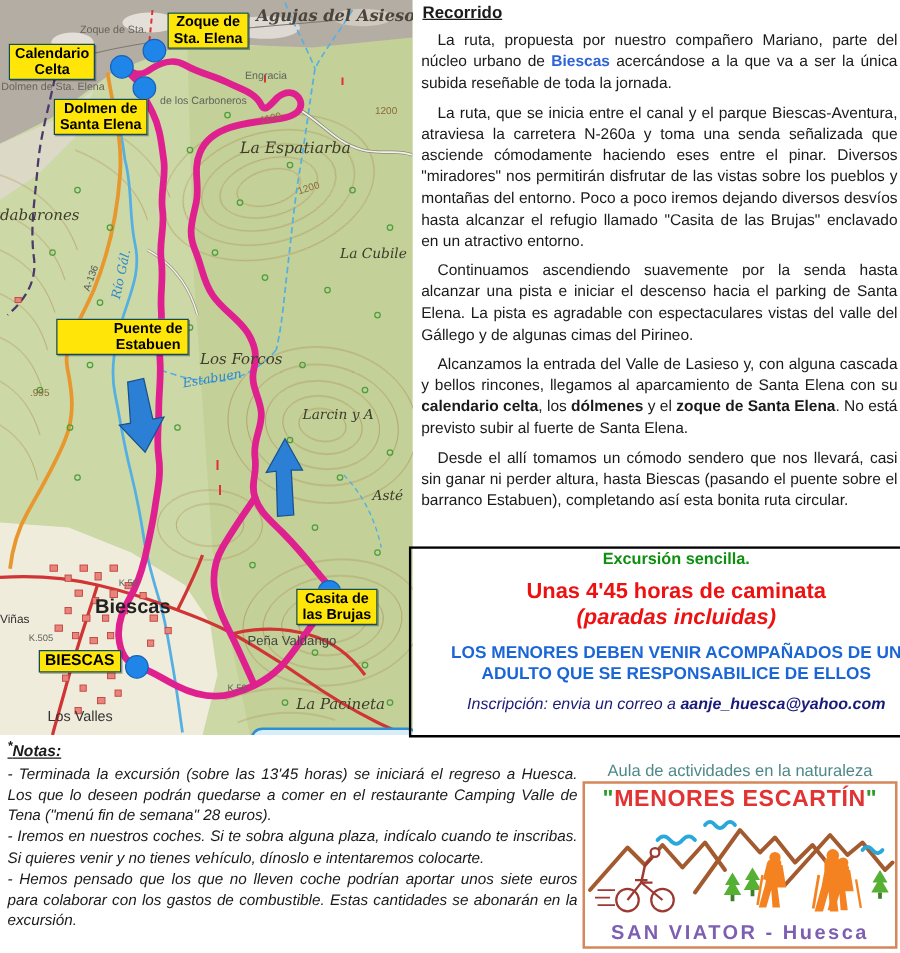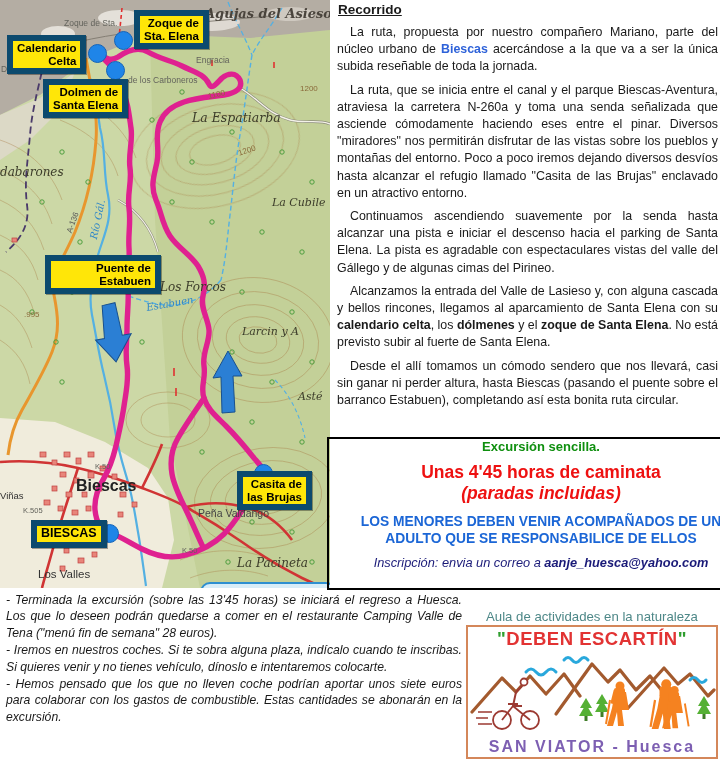--- a/index.html
+++ b/index.html
@@ -5,22 +5,22 @@
   html,body{margin:0;padding:0;background:#ffffff;}
   body{font-family:"Liberation Sans",sans-serif;color:#1a1a1a;}
   .page{position:relative;width:720px;height:762px;background:#fff;overflow:hidden;}
 
   
   .map{position:absolute;left:0;top:0;width:330px;height:588px;overflow:hidden;background:#ccd8a6;}
   .map svg{position:absolute;left:0;top:0;}
   .maplabel{position:absolute;font-family:"DejaVu Serif",serif;font-style:italic;color:#3c3c2a;white-space:nowrap;}
   .mapsans{position:absolute;font-family:"Liberation Sans",sans-serif;color:#63635c;white-space:nowrap;}
   .mapblue{position:absolute;font-family:"DejaVu Serif",serif;font-style:italic;color:#2f86c8;white-space:nowrap;}
-  .ylabel{position:absolute;background:#ffe608;border:6px solid #0c4a6e;color:#000;
-          font-weight:bold;font-size:11.5px;line-height:1.1;padding:1px 4px;text-align:right;
+  .ylabel{position:absolute;background:#ffe608;border:1px solid #0c4a6e;color:#000;
+          font-weight:bold;font-size:11.5px;line-height:1.1;padding:1px 4px;text-align:center;
           white-space:pre-line;box-shadow:1px 1px 0 rgba(0,0,0,.35);}
   .bluedot{position:absolute;width:17px;height:17px;border-radius:50%;background:#1f85e8;border:1px solid #1463b8;}
   .cutbox{position:absolute;left:200px;top:582px;width:132px;height:14px;background:#d8edf8;
           border:2px solid #2e8fd0;border-radius:10px 10px 0 0;}
 
   
   .article{position:absolute;left:337px;top:2px;width:381px;}
   .article h1{font-size:13.5px;margin:0 0 7px 1px;text-decoration:underline;}
   .article p{font-size:12.4px;line-height:17.2px;text-align:justify;text-indent:13px;margin:0 0 6px 0;}
   .blink{color:#2e62d9;font-weight:bold;}
@@ -274,29 +274,30 @@
 
   <div class="infobox">
     <div class="ib-green">Excursión sencilla.</div>
     <div class="ib-red1">Unas 4'45 horas de caminata</div>
     <div class="ib-red2">(paradas incluidas)</div>
     <div class="ib-blue">LOS MENORES DEBEN VENIR ACOMPAÑADOS DE UN ADULTO QUE SE RESPONSABILICE DE ELLOS</div>
     <div class="ib-navy"><span>Inscripción: envia un correo a </span><span class="email">aanje_huesca@yahoo.com</span></div>
   </div>
 
   <div class="notes">
+    <div class="notes-h"><sup>*</sup><span>Notas:</span></div>
     <p>- Terminada la excursión (sobre las 13'45 horas) se iniciará el regreso a Huesca. Los que lo deseen podrán quedarse a comer en el restaurante Camping Valle de Tena ("menú fin de semana" 28 euros).</p>
     <p>- Iremos en nuestros coches. Si te sobra alguna plaza, indícalo cuando te inscribas. Si quieres venir y no tienes vehículo, dínoslo e intentaremos colocarte.</p>
     <p>- Hemos pensado que los que no lleven coche podrían aportar unos siete euros para colaborar con los gastos de combustible. Estas cantidades se abonarán en la excursión.</p>
   </div>
 
   <div class="logo">
     <div class="logo-tag">Aula de actividades en la naturaleza</div>
     <div class="logo-box">
-      <div class="logo-title"><span class="q">"</span><span>DEBEN ESCARTÍN</span><span class="q">"</span></div>
+      <div class="logo-title"><span class="q">"</span><span>MENORES ESCARTÍN</span><span class="q">"</span></div>
       <svg width="248" height="84" viewBox="0 0 248 84" style="display:block;margin:0 auto;">
 
         <g stroke="#a35a2e" stroke-width="3.2" fill="none" stroke-linejoin="round" stroke-linecap="round">
           <path d="M4,62 L34,28 L48,42 L62,26 L78,44 L96,24 L112,46"></path>
           <path d="M88,64 L124,14 L140,32 L152,20 L168,40 L182,26 L200,48"></path>
           <path d="M160,58 L196,18 L210,34 L222,24 L240,46 L246,40"></path>
         </g>
 
         <g stroke="#29a8dc" stroke-width="3" fill="none" stroke-linecap="round">
           <path d="M58,22 q5,-6 10,0 q5,6 10,0 q5,-6 10,0"></path>

